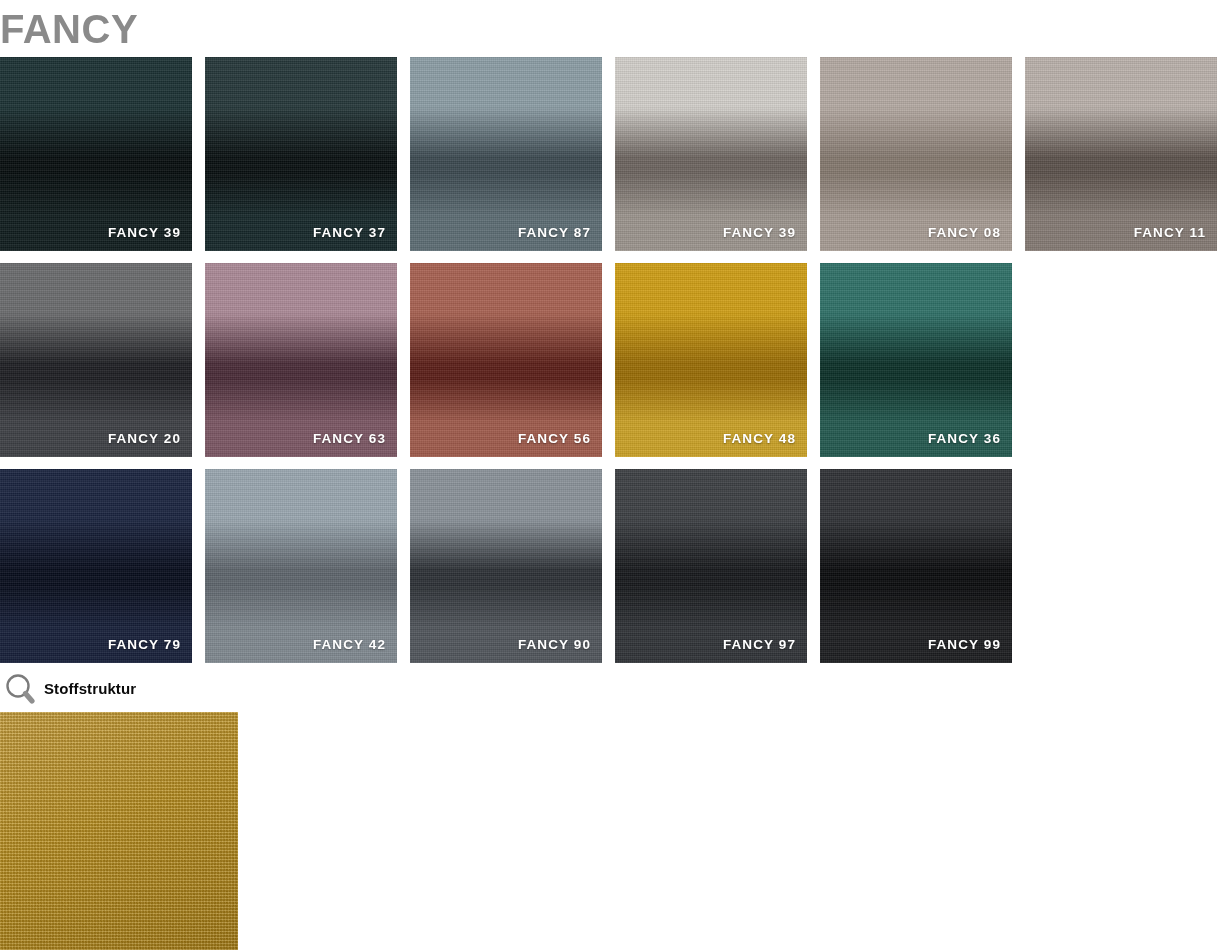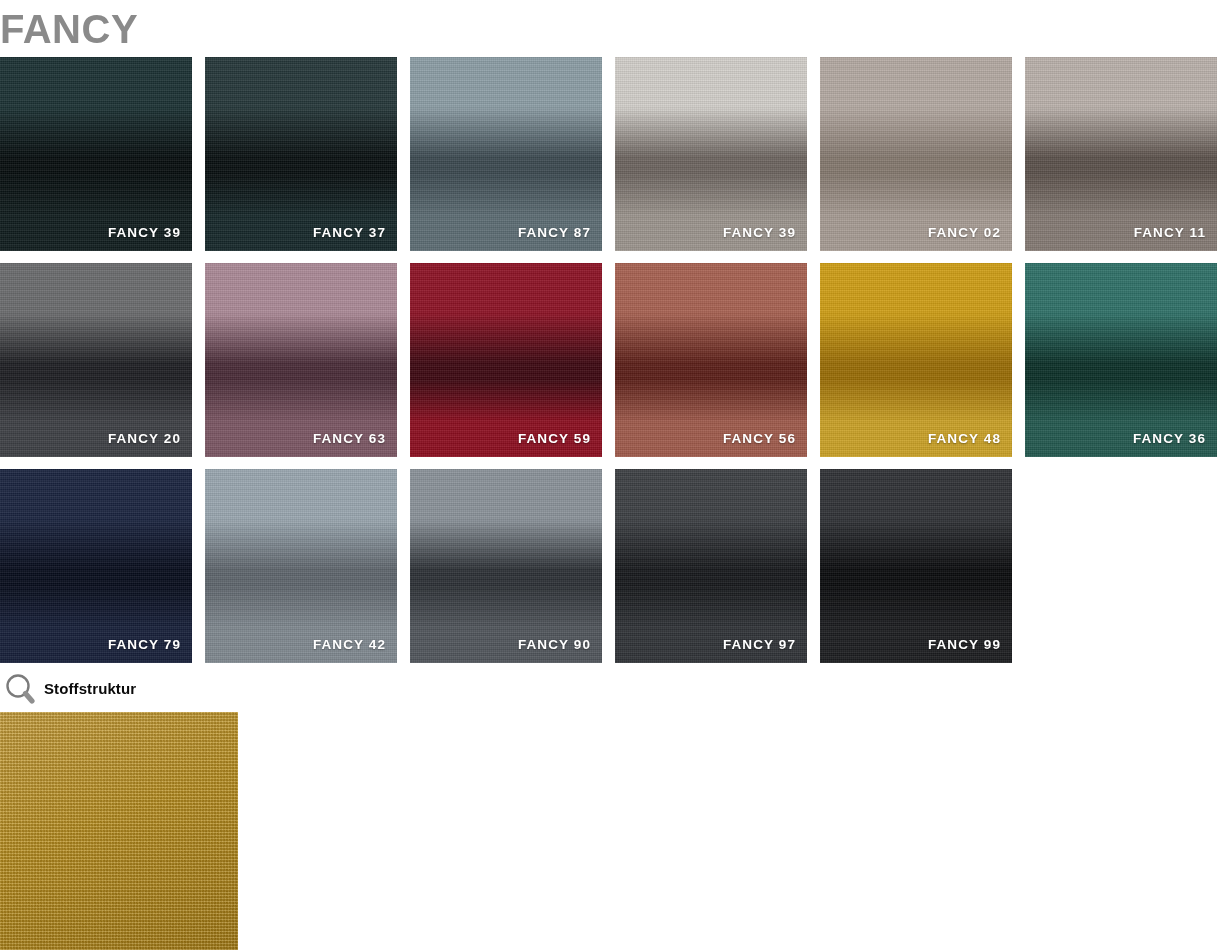--- a/index.html
+++ b/index.html
@@ -208,47 +208,41 @@
         <div class="swatch">
           <div class="swatch-fill" style="background: linear-gradient(rgb(211, 208, 203) 0%, rgb(211, 208, 203) 26%, rgb(109, 101, 96) 52%, rgb(109, 101, 96) 60%, rgb(156, 149, 142) 82%, rgb(156, 149, 142) 100%);"></div>
           <div class="swatch-weave"></div>
           <div class="swatch-sheen"></div>
           <div class="swatch-label">FANCY 39</div>
         </div>
         <div class="swatch">
           <div class="swatch-fill" style="background: linear-gradient(rgb(181, 170, 163) 0%, rgb(181, 170, 163) 26%, rgb(133, 121, 111) 52%, rgb(133, 121, 111) 60%, rgb(167, 156, 148) 82%, rgb(167, 156, 148) 100%);"></div>
           <div class="swatch-weave"></div>
           <div class="swatch-sheen"></div>
-          <div class="swatch-label">FANCY 02</div>
+          <div class="swatch-label">FANCY 08</div>
         </div>
         <div class="swatch">
           <div class="swatch-fill" style="background: linear-gradient(rgb(187, 178, 172) 0%, rgb(187, 178, 172) 26%, rgb(92, 82, 76) 52%, rgb(92, 82, 76) 60%, rgb(133, 123, 116) 82%, rgb(133, 123, 116) 100%);"></div>
           <div class="swatch-weave"></div>
           <div class="swatch-sheen"></div>
           <div class="swatch-label">FANCY 11</div>
         </div>
       </div>
       <div class="swatch-row">
         <div class="swatch">
           <div class="swatch-fill" style="background: linear-gradient(rgb(107, 108, 110) 0%, rgb(107, 108, 110) 26%, rgb(30, 31, 35) 52%, rgb(30, 31, 35) 60%, rgb(62, 64, 69) 82%, rgb(62, 64, 69) 100%);"></div>
           <div class="swatch-weave"></div>
           <div class="swatch-sheen"></div>
           <div class="swatch-label">FANCY 20</div>
         </div>
         <div class="swatch">
           <div class="swatch-fill" style="background: linear-gradient(rgb(172, 138, 151) 0%, rgb(172, 138, 151) 26%, rgb(74, 44, 56) 52%, rgb(74, 44, 56) 60%, rgb(124, 87, 100) 82%, rgb(124, 87, 100) 100%);"></div>
           <div class="swatch-weave"></div>
           <div class="swatch-sheen"></div>
           <div class="swatch-label">FANCY 63</div>
-        </div>
-        <div class="swatch">
-          <div class="swatch-fill" style="background: linear-gradient(rgb(142, 19, 38) 0%, rgb(142, 19, 38) 26%, rgb(61, 8, 17) 52%, rgb(61, 8, 17) 60%, rgb(141, 14, 32) 82%, rgb(141, 14, 32) 100%);"></div>
-          <div class="swatch-weave"></div>
-          <div class="swatch-sheen"></div>
-          <div class="swatch-label">FANCY 59</div>
         </div>
         <div class="swatch">
           <div class="swatch-fill" style="background: linear-gradient(rgb(168, 98, 82) 0%, rgb(168, 98, 82) 26%, rgb(92, 31, 24) 52%, rgb(92, 31, 24) 60%, rgb(160, 91, 76) 82%, rgb(160, 91, 76) 100%);"></div>
           <div class="swatch-weave"></div>
           <div class="swatch-sheen"></div>
           <div class="swatch-label">FANCY 56</div>
         </div>
         <div class="swatch">
           <div class="swatch-fill" style="background: linear-gradient(rgb(207, 159, 22) 0%, rgb(207, 159, 22) 26%, rgb(154, 109, 5) 52%, rgb(154, 109, 5) 60%, rgb(203, 162, 39) 82%, rgb(203, 162, 39) 100%);"></div>
           <div class="swatch-weave"></div>

